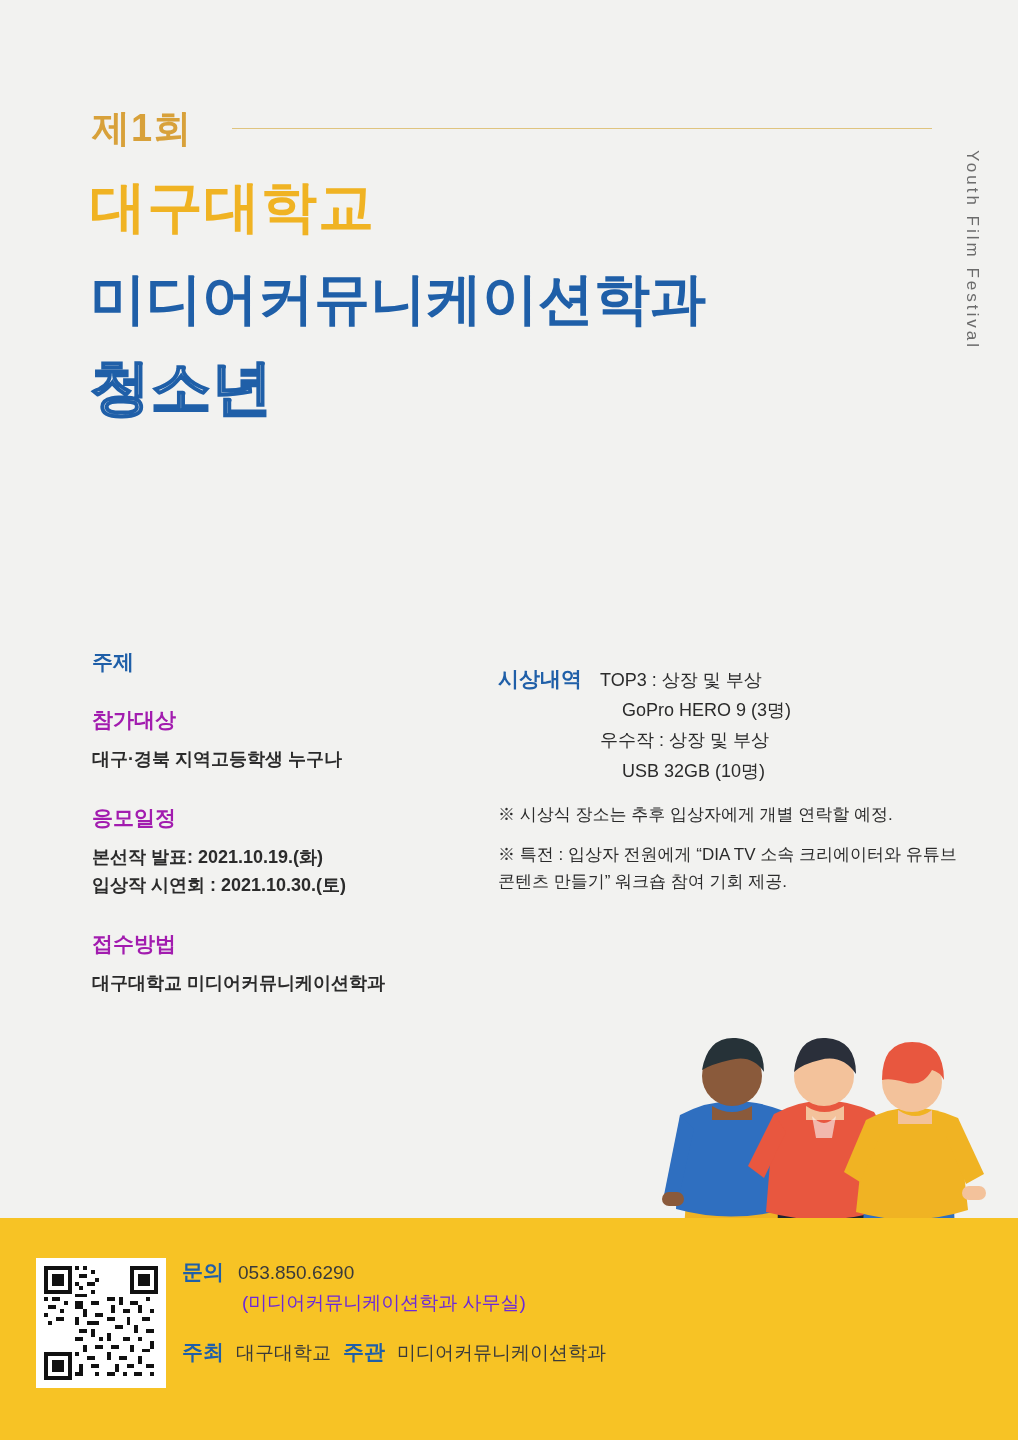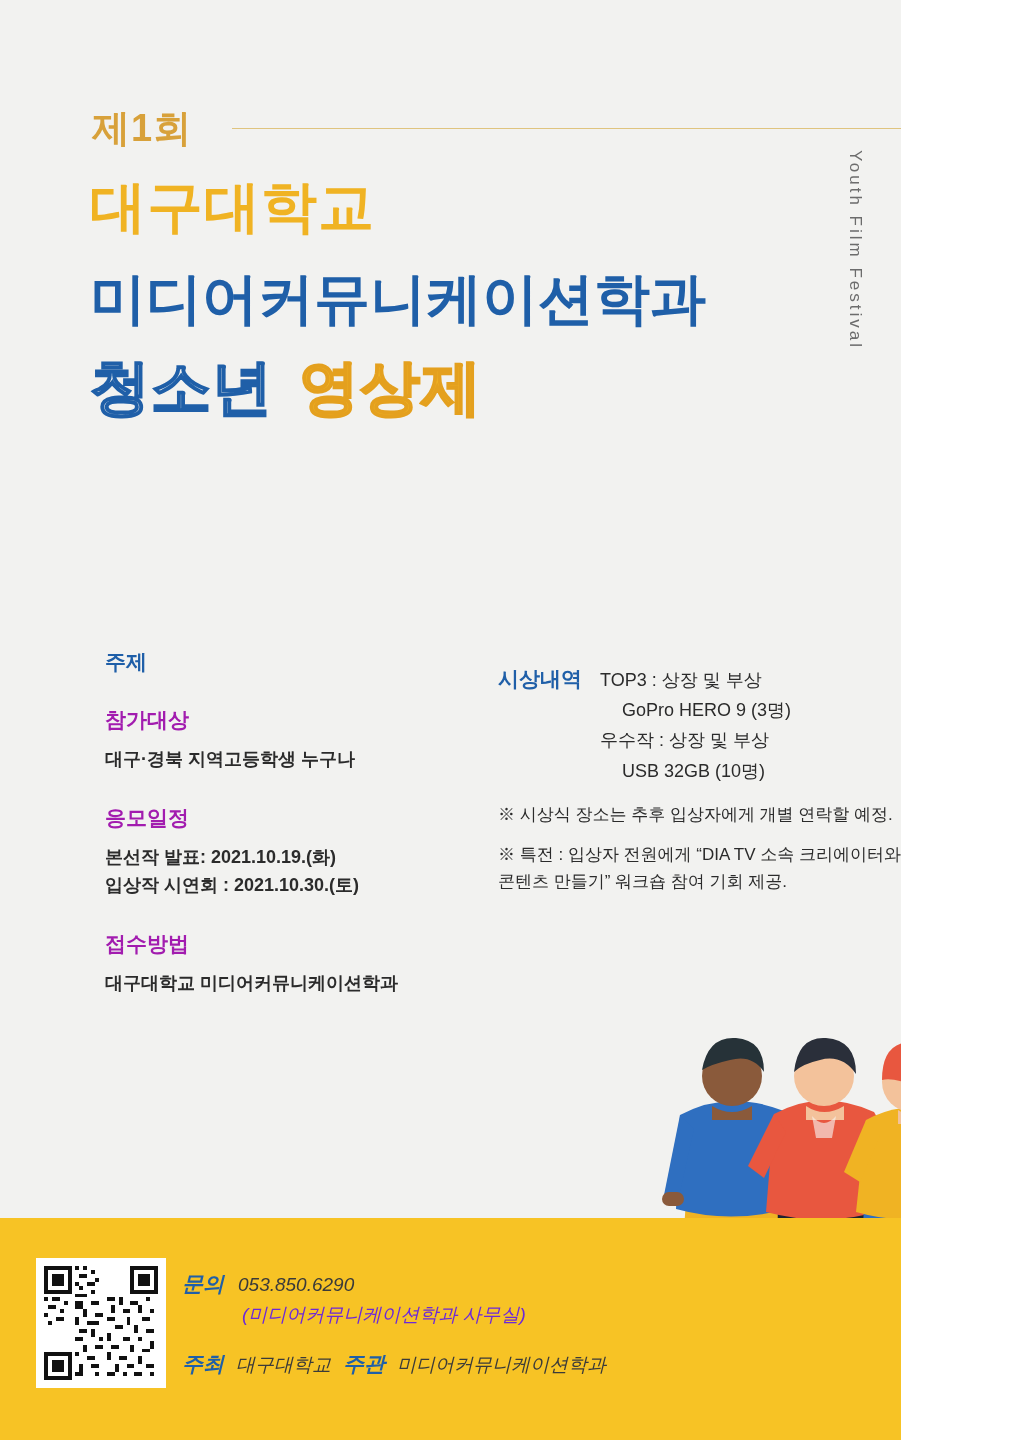--- a/index.html
+++ b/index.html
@@ -3,21 +3,21 @@
 <meta charset="utf-8">
 <style>
   * { box-sizing: border-box; }
   html, body {
     margin: 0; padding: 0;
     background: #ffffff;
     font-family: "Liberation Sans", sans-serif;
   }
   #poster {
     position: relative;
-    width: 901px;
+    width: 1018px;
     height: 1440px;
     background: #f2f2f0;
     overflow: hidden;
   }
 
   
   .ed-line {
     position: absolute;
     left: 232px; top: 128px;
     width: 700px; height: 1px;
@@ -68,21 +68,21 @@
     right: 36px; top: 150px;
     writing-mode: vertical-rl;
     font-size: 17px;
     letter-spacing: 3px;
     color: #6c6c6c;
   }
 
   
   .col-left {
     position: absolute;
-    left: 105px; top: 648px;
+    left: 92px; top: 648px;
     width: 390px;
   }
   .col-right {
     position: absolute;
     left: 498px; top: 665px;
     width: 470px;
   }
   .lbl {
     color: #1f5fa8;
     font-weight: 700;
@@ -144,21 +144,21 @@
   .qr {
     position: absolute;
     left: 36px; top: 40px;
     width: 130px; height: 130px;
     background: #ffffff;
     padding: 8px;
   }
   .qr svg { display: block; }
   .foot-rows {
     position: absolute;
-    left: 182px; top: 52px; font-style: italic;
+    left: 182px; top: 40px;
   }
   .foot-line {
     display: flex; align-items: baseline; gap: 14px;
     margin-bottom: 4px;
   }
   .foot-lbl {
     color: #1f5fa8;
     font-weight: 700;
     font-size: 21px;
   }
@@ -180,21 +180,20 @@
 <body>
 
 <div id="poster">
 
   <div class="ed-line"></div>
   <div class="ed-no">제1회</div>
   <div class="title1">대구대학교</div>
   <div class="title2">미디어커뮤니케이션학과</div>
   <div class="title3-wrap">
     <span class="title3a">청소년</span>
-    <span class="title3b">영상제</span>
   </div>
   <div class="vertical-en">Youth Film Festival</div>
 
   <div class="col-left">
 
     <div class="row-inline">
       <span class="lbl">주제</span>
     </div>
 
     <div class="blk">

